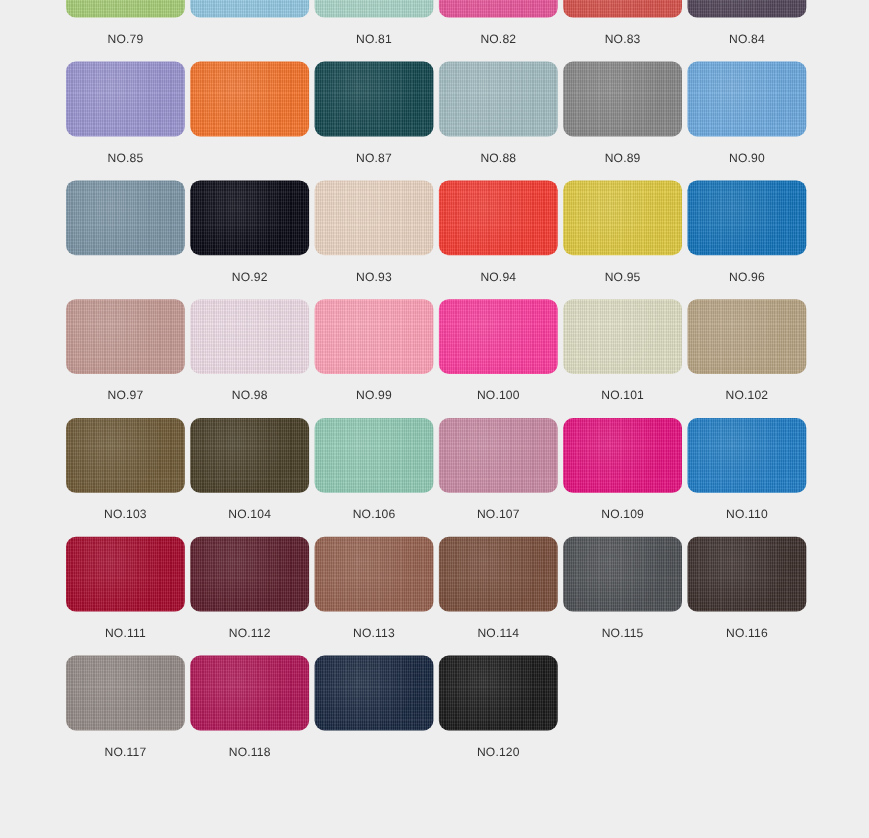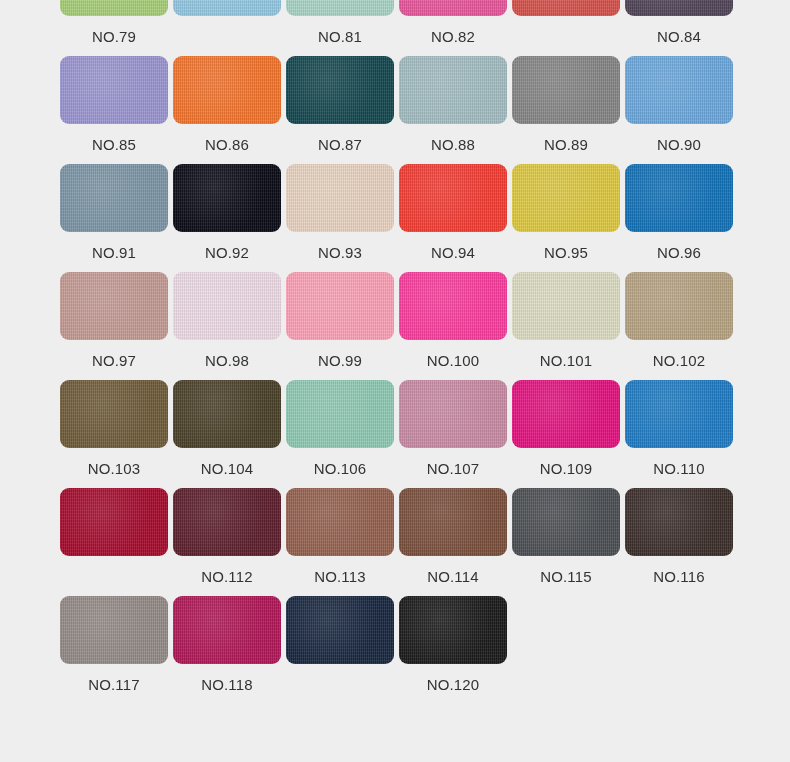--- a/index.html
+++ b/index.html
@@ -84,21 +84,21 @@
 
   .swatch-label {
     position: absolute;
     left: 0;
     top: 68px;
     width: 108px;
     height: 40px;
     display: flex;
     align-items: center;
     justify-content: center;
-    font-size: 15px;
+    font-size: 11px;
     line-height: 1;
     letter-spacing: 0.15px;
     color: #333333;
     white-space: nowrap;
   }
 </style>
 </head>
 <body>
 
 <div id="swatch-grid">
@@ -123,38 +123,38 @@
       <div class="swatch-cell">
         <div class="swatch-chip" style="background-color: rgb(231, 87, 155);">
           <div class="tex"></div>
         </div>
         <div class="swatch-label">NO.82</div>
       </div>
       <div class="swatch-cell">
         <div class="swatch-chip" style="background-color: rgb(212, 81, 75);">
           <div class="tex"></div>
         </div>
+        <div class="swatch-label">NO.83</div>
       </div>
       <div class="swatch-cell">
         <div class="swatch-chip" style="background-color: rgb(80, 69, 88);">
           <div class="tex"></div>
         </div>
         <div class="swatch-label">NO.84</div>
       </div>
       <div class="swatch-cell">
         <div class="swatch-chip" style="background-color: rgb(154, 149, 208);">
           <div class="tex"></div>
         </div>
         <div class="swatch-label">NO.85</div>
       </div>
       <div class="swatch-cell">
         <div class="swatch-chip" style="background-color: rgb(244, 116, 44);">
           <div class="tex"></div>
         </div>
-        <div class="swatch-label">NO.86</div>
       </div>
       <div class="swatch-cell">
         <div class="swatch-chip" style="background-color: rgb(19, 71, 78);">
           <div class="tex"></div>
         </div>
         <div class="swatch-label">NO.87</div>
       </div>
       <div class="swatch-cell">
         <div class="swatch-chip" style="background-color: rgb(163, 189, 194);">
           <div class="tex"></div>
@@ -170,21 +170,20 @@
       <div class="swatch-cell">
         <div class="swatch-chip" style="background-color: rgb(107, 168, 221);">
           <div class="tex"></div>
         </div>
         <div class="swatch-label">NO.90</div>
       </div>
       <div class="swatch-cell">
         <div class="swatch-chip" style="background-color: rgb(124, 149, 166);">
           <div class="tex"></div>
         </div>
-        <div class="swatch-label">NO.91</div>
       </div>
       <div class="swatch-cell">
         <div class="swatch-chip" style="background-color: rgb(10, 10, 22);">
           <div class="tex"></div>
         </div>
         <div class="swatch-label">NO.92</div>
       </div>
       <div class="swatch-cell">
         <div class="swatch-chip" style="background-color: rgb(232, 210, 192);">
           <div class="tex"></div>
@@ -278,20 +277,21 @@
       <div class="swatch-cell">
         <div class="swatch-chip" style="background-color: rgb(31, 124, 196);">
           <div class="tex"></div>
         </div>
         <div class="swatch-label">NO.110</div>
       </div>
       <div class="swatch-cell">
         <div class="swatch-chip" style="background-color: rgb(165, 10, 44);">
           <div class="tex"></div>
         </div>
+        <div class="swatch-label">NO.111</div>
       </div>
       <div class="swatch-cell">
         <div class="swatch-chip" style="background-color: rgb(92, 31, 44);">
           <div class="tex"></div>
         </div>
         <div class="swatch-label">NO.112</div>
       </div>
       <div class="swatch-cell">
         <div class="swatch-chip" style="background-color: rgb(148, 96, 78);">
           <div class="tex"></div>

